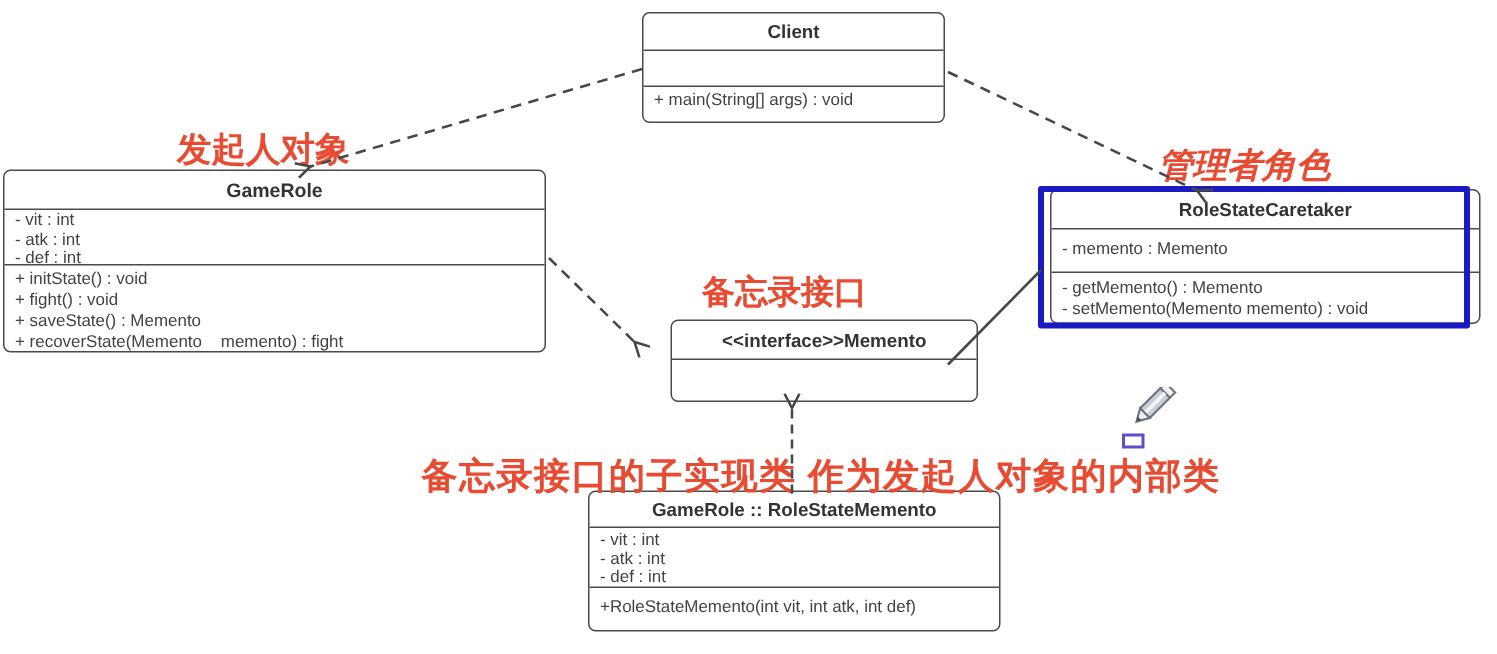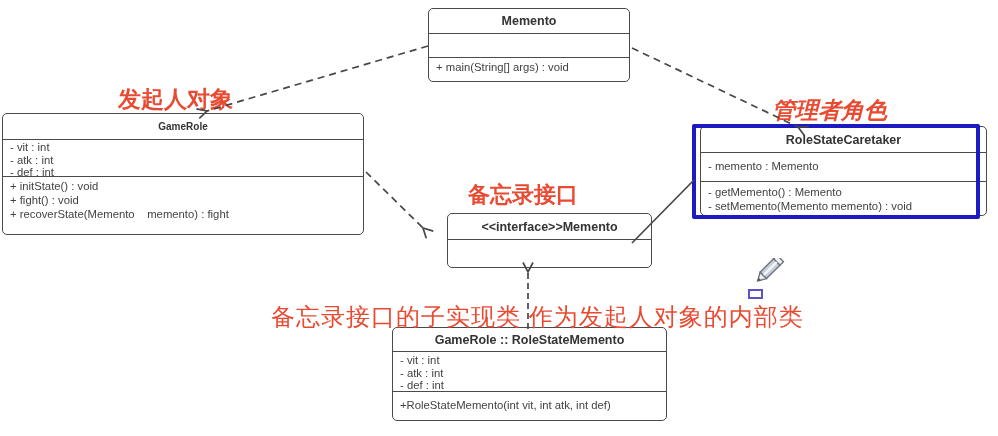--- a/index.html
+++ b/index.html
@@ -39,37 +39,38 @@
     position:absolute;width:15px;height:10px;border:2px solid #5b51c8;background:#fff;
     box-sizing:border-box;z-index:6;
   }
 </style>
 </head>
 <body>
 
 <div id="canvas">
 
   <div class="uml-box" style="left:428px;top:8px;width:202px;height:74px;">
-    <div class="uml-title" style="height:25px">Memento</div>
+    <div class="uml-title" style="height:25px">Client</div>
     <div class="uml-sec" style="height:23px"></div>
     <div class="uml-sec bordered" style="flex:1">
       <div class="member mline">+ main(String[] args) : void</div>
     </div>
   </div>
 
   <div class="uml-box" style="left:2px;top:113px;width:362px;height:122px;">
-    <div class="uml-title" style="height:26px;font-size:10px">GameRole</div>
+    <div class="uml-title" style="height:26px;font-size:13px">GameRole</div>
     <div class="uml-sec" style="height:36px;padding-top:1px">
       <div class="member">- vit : int</div>
       <div class="member">- atk : int</div>
       <div class="member">- def : int</div>
     </div>
     <div class="uml-sec bordered" style="flex:1">
       <div class="member mline">+ initState() : void</div>
       <div class="member mline">+ fight() : void</div>
+      <div class="member mline">+ saveState() : Memento</div>
       <div class="member mline">+ recoverState(Memento    memento) : fight</div>
     </div>
   </div>
 
   <div class="uml-box" style="left:700px;top:126px;width:287px;height:90px;">
     <div class="uml-title" style="height:26px">RoleStateCaretaker</div>
     <div class="uml-sec" style="height:28px;padding-top:6px">
       <div class="member mline">- memento : Memento</div>
     </div>
     <div class="uml-sec bordered" style="flex:1;padding-top:3px">
@@ -93,21 +94,21 @@
       <div class="member">- def : int</div>
     </div>
     <div class="uml-sec bordered" style="flex:1;padding-top:6px">
       <div class="member mline">+RoleStateMemento(int vit, int atk, int def)</div>
     </div>
   </div>
 
   <div class="red-label" style="left:118px;top:84px;font-size:23px;">发起人对象</div>
   <div class="red-label" style="left:772px;top:95px;font-size:23px;font-style:italic;">管理者角色</div>
   <div class="red-label" style="left:468px;top:180px;font-size:22px;">备忘录接口</div>
-  <div class="red-label" style="left:271px;top:301px;font-size:24px;font-weight:400;letter-spacing:1px;">备忘录接口的子实现类 作为发起人对象的内部类</div>
+  <div class="red-label" style="left:281px;top:301px;font-size:24px;font-weight:700;letter-spacing:1px;">备忘录接口的子实现类 作为发起人对象的内部类</div>
 
   <svg class="pencil" style="left:746px;top:258px" width="44" height="38" viewBox="0 0 44 38">
     <g transform="rotate(45 24 10)">
       <rect x="20" y="-4" width="9" height="5" fill="#f2f2f2" stroke="#6d7480" stroke-width="1.4"></rect>
       <rect x="20" y="1" width="9" height="19" fill="#c9ced8" stroke="#6d7480" stroke-width="1.4"></rect>
       <line x1="24.5" y1="1" x2="24.5" y2="20" stroke="#f4f6f9" stroke-width="2.4"></line>
       <polygon points="20,20 29,20 24.5,28" fill="#efefef" stroke="#6d7480" stroke-width="1.4"></polygon>
       <polygon points="22.8,25 26.2,25 24.5,28" fill="#4c4c4c"></polygon>
     </g>
   </svg>

